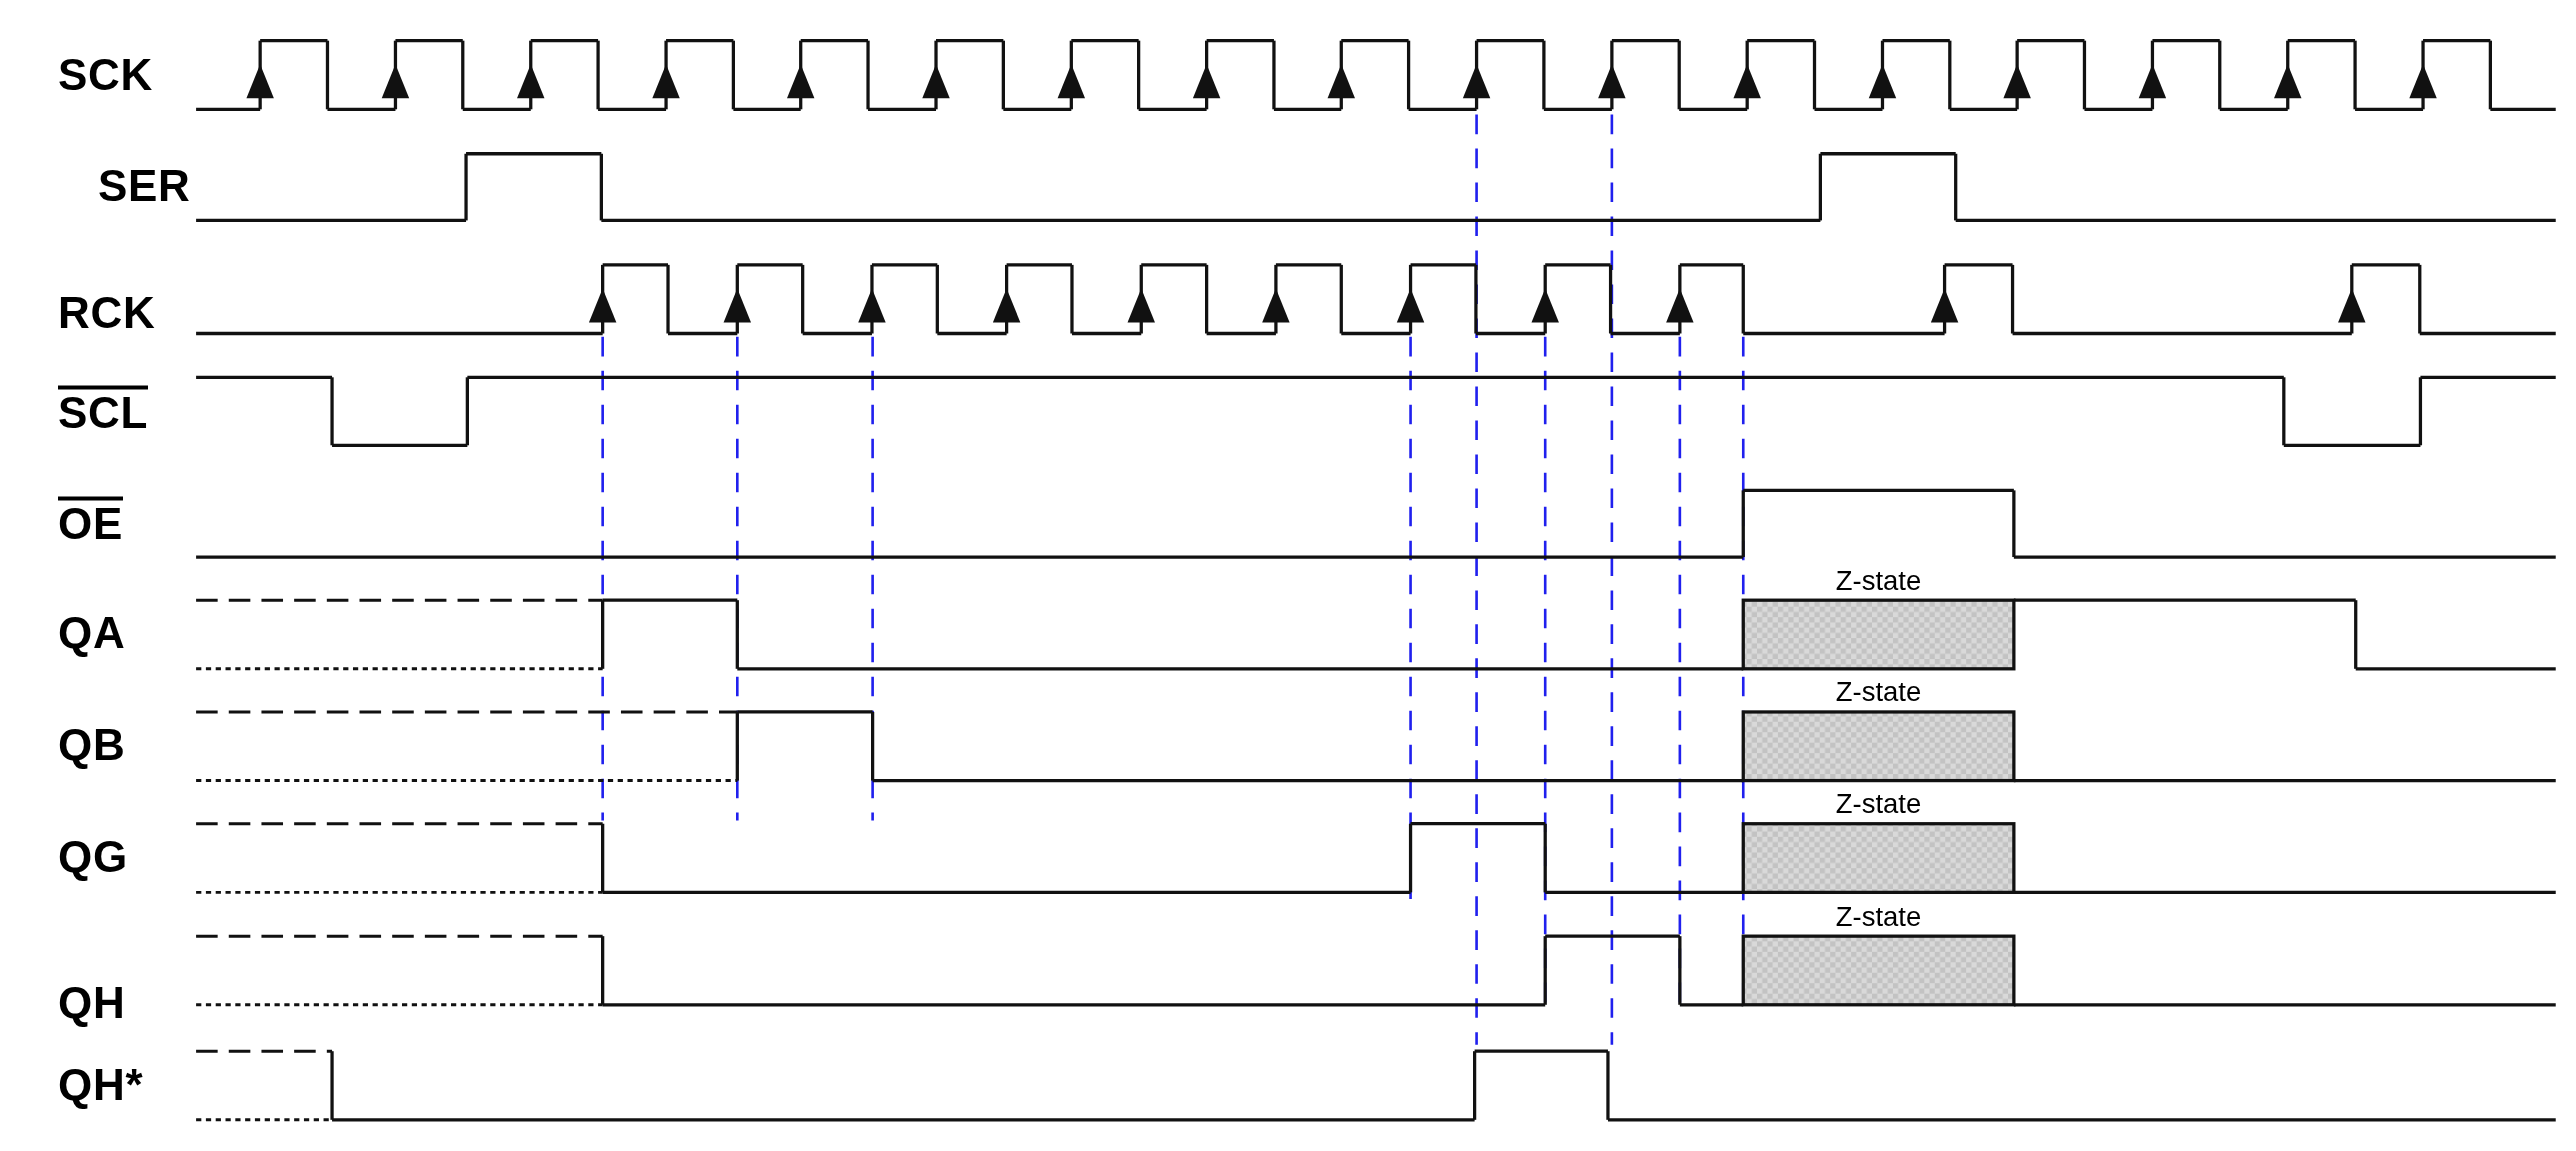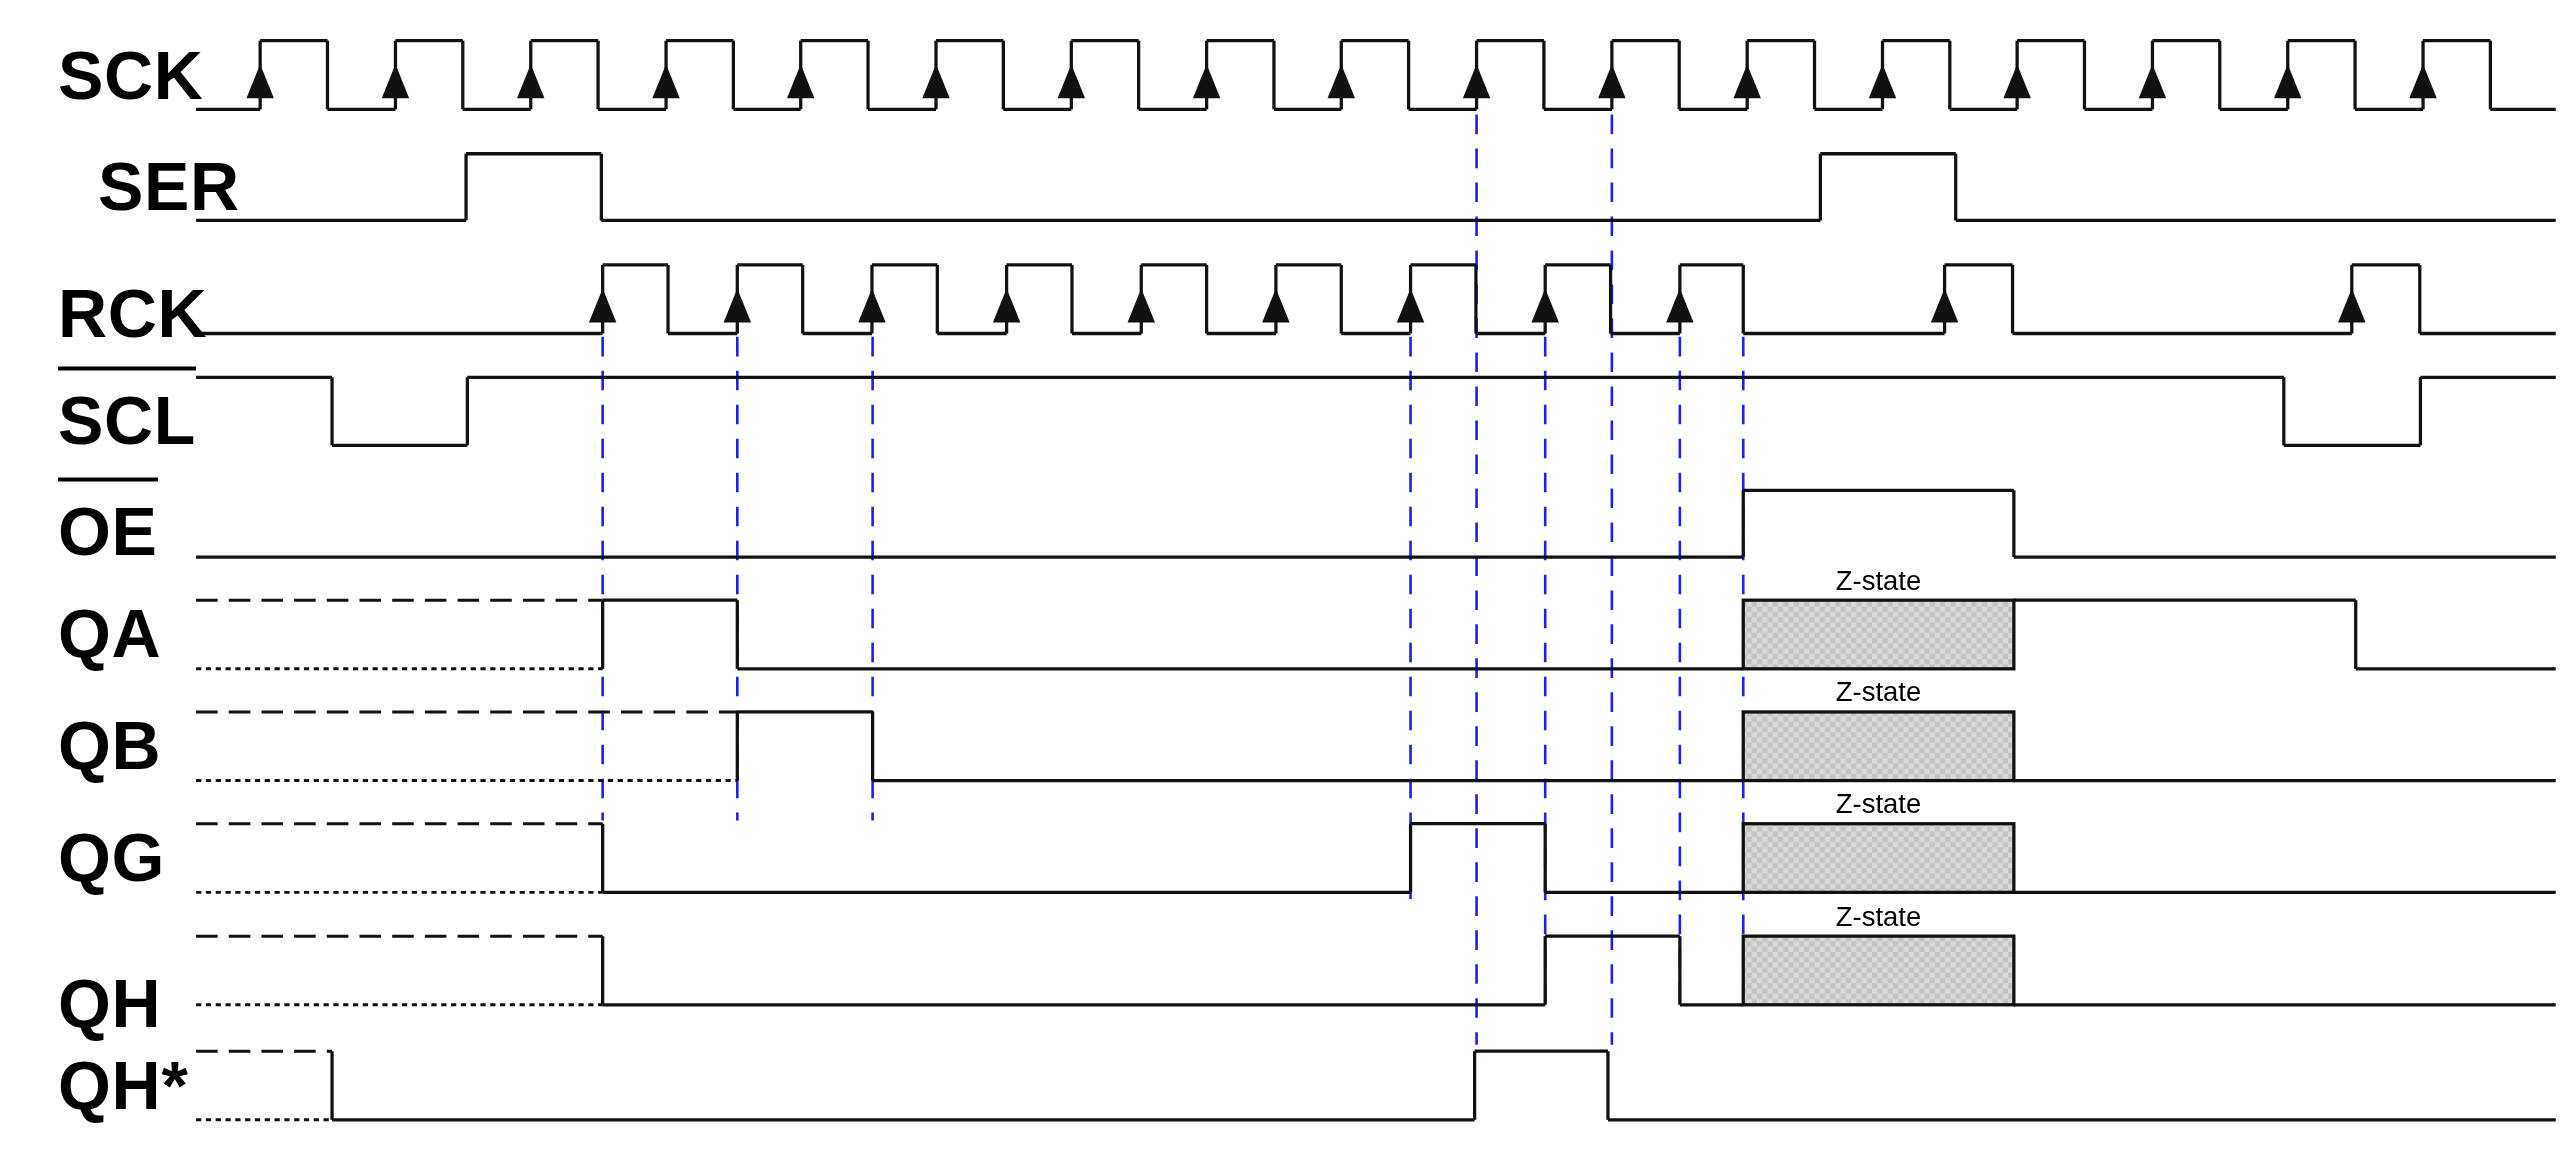--- a/index.html
+++ b/index.html
@@ -1,23 +1,23 @@
 <!DOCTYPE html>
 <html style="font-size:10.5px"><head>
 <meta charset="utf-8">
 <style>
   html,body{margin:0;padding:0;background:#ffffff;}
   #stage{position:relative;width:2576px;height:1152px;background:#ffffff;
          font-family:"Liberation Sans",sans-serif;overflow:hidden;}
   #wavesvg{position:absolute;left:0;top:0;}
   .sig-label{position:absolute;left:58px;transform:translateY(-50%);
-             font-size:68px;font-weight:700;color:#000;line-height:1;
+             font-size:44px;font-weight:700;color:#000;line-height:1;
              letter-spacing:0.7px;white-space:nowrap;}
   .sig-label .bar{display:inline-block;border-top:4.6px solid #000;
-                  padding-top:18px;line-height:0.92;}
+                  padding-top:3px;line-height:0.92;}
   .zlabel{font-size:42px;font-weight:400;fill:#000;}
 </style>
 </head>
 <body>
 
 <div id="stage">
   <svg id="wavesvg" width="2576" height="1152" viewBox="0 0 3941 1762" xmlns="http://www.w3.org/2000/svg">
       <defs>
         <pattern id="zfill" width="16" height="16" patternUnits="userSpaceOnUse">
           <rect width="16" height="16" fill="#d9d9d9"></rect>

